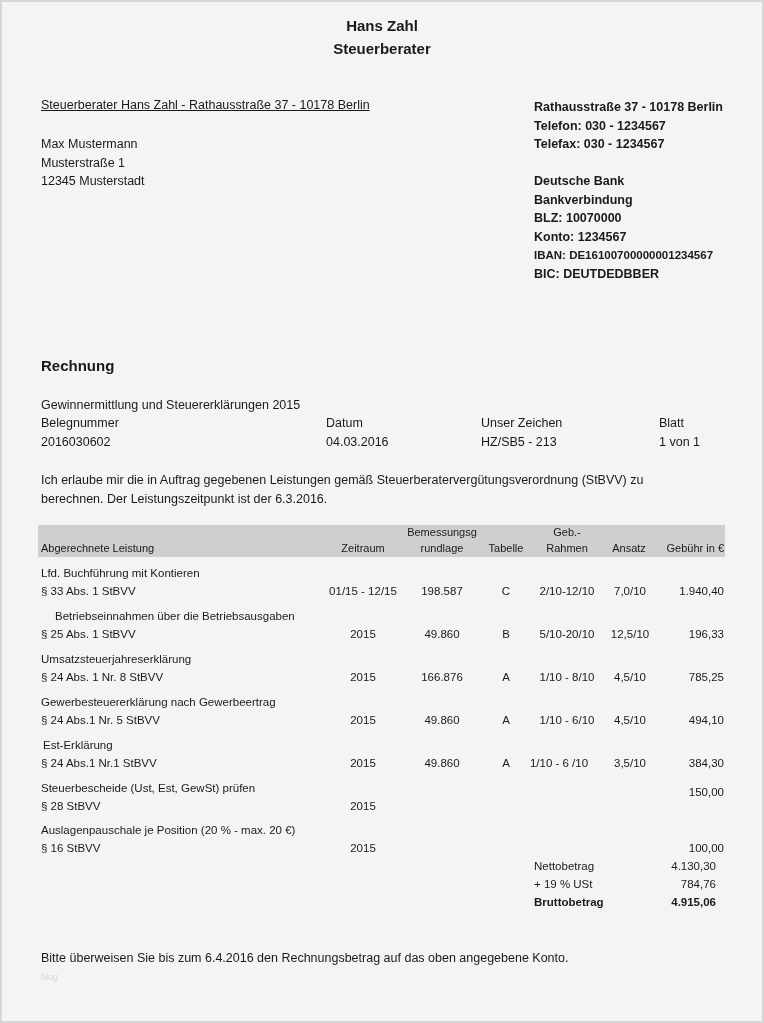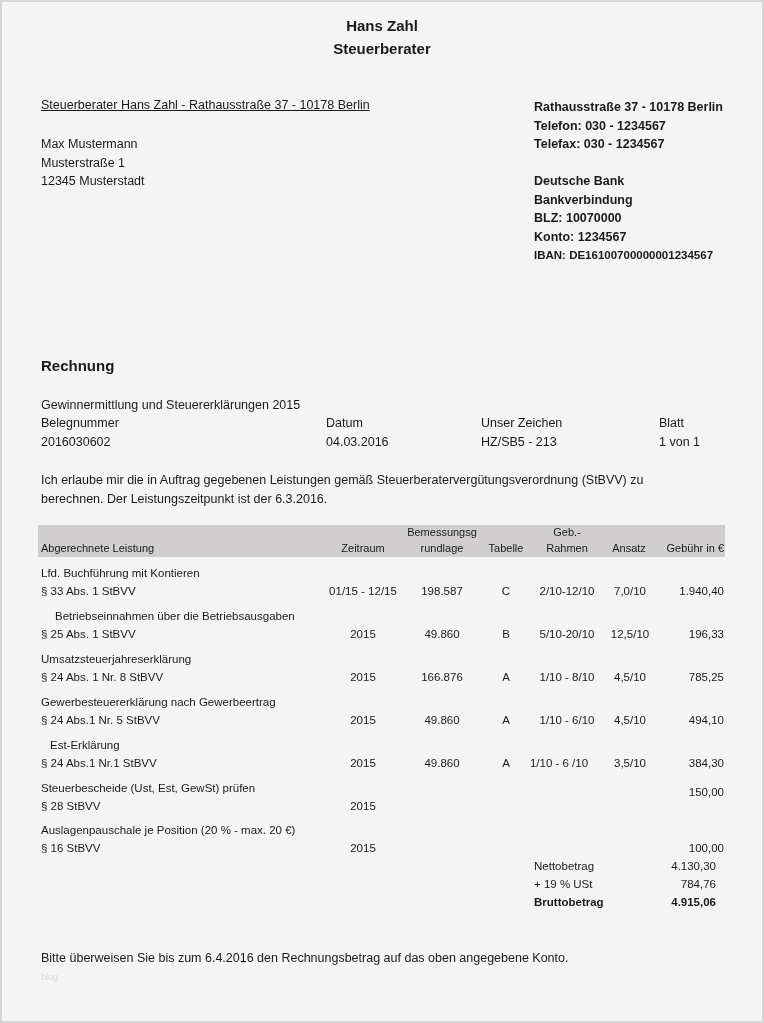--- a/index.html
+++ b/index.html
@@ -63,20 +63,21 @@
 <div class="abs contact">
   <div>Rathausstraße 37 - 10178 Berlin</div>
   <div>Telefon: 030 - 1234567</div>
   <div>Telefax: 030 - 1234567</div>
   <div style="height:18.5px;"></div>
   <div>Deutsche Bank</div>
   <div>Bankverbindung</div>
   <div>BLZ: 10070000</div>
   <div>Konto: 1234567</div>
   <div class="small">IBAN: DE16100700000001234567</div>
+  <div>BIC: DEUTDEDBBER</div>
 </div>
 
 <div class="abs doc-title">Rechnung</div>
 <div class="abs subject">Gewinnermittlung und Steuererklärungen 2015</div>
 
 <div class="abs meta-label" style="left:41px; top:416px;">Belegnummer</div>
 <div class="abs meta-value" style="left:41px; top:435px;">2016030602</div>
 <div class="abs meta-label" style="left:326px; top:416px;">Datum</div>
 <div class="abs meta-value" style="left:326px; top:435px;">04.03.2016</div>
 <div class="abs meta-label" style="left:481px; top:416px;">Unser Zeichen</div>
@@ -145,21 +146,21 @@
     <div class="cell" style="left:3px; top:18px;">§ 24 Abs.1 Nr. 5 StBVV</div>
     <div class="cell c" style="left:285px; top:18px; width:80px;">2015</div>
     <div class="cell c" style="left:364px; top:18px; width:80px;">49.860</div>
     <div class="cell c" style="left:444px; top:18px; width:48px;">A</div>
     <div class="cell c" style="left:492px; top:18px; width:74px;">1/10 - 6/10</div>
     <div class="cell c" style="left:566px; top:18px; width:52px;">4,5/10</div>
     <div class="cell r" style="left:614px; top:18px; width:72px;">494,10</div>
   </div>
 
   <div class="abs" style="left:38px; top:739px; width:687px; height:42px;">
-    <div class="cell" style="left:12px; top:0;">Est-Erklärung</div>
+    <div class="cell" style="left:5px; top:0;">Est-Erklärung</div>
     <div class="cell" style="left:3px; top:18px;">§ 24 Abs.1 Nr.1 StBVV</div>
     <div class="cell c" style="left:285px; top:18px; width:80px;">2015</div>
     <div class="cell c" style="left:364px; top:18px; width:80px;">49.860</div>
     <div class="cell c" style="left:444px; top:18px; width:48px;">A</div>
     <div class="cell c" style="left:484px; top:18px; width:74px;">1/10 - 6 /10</div>
     <div class="cell c" style="left:566px; top:18px; width:52px;">3,5/10</div>
     <div class="cell r" style="left:614px; top:18px; width:72px;">384,30</div>
   </div>
 
   <div class="abs" style="left:38px; top:782px; width:687px; height:42px;">

